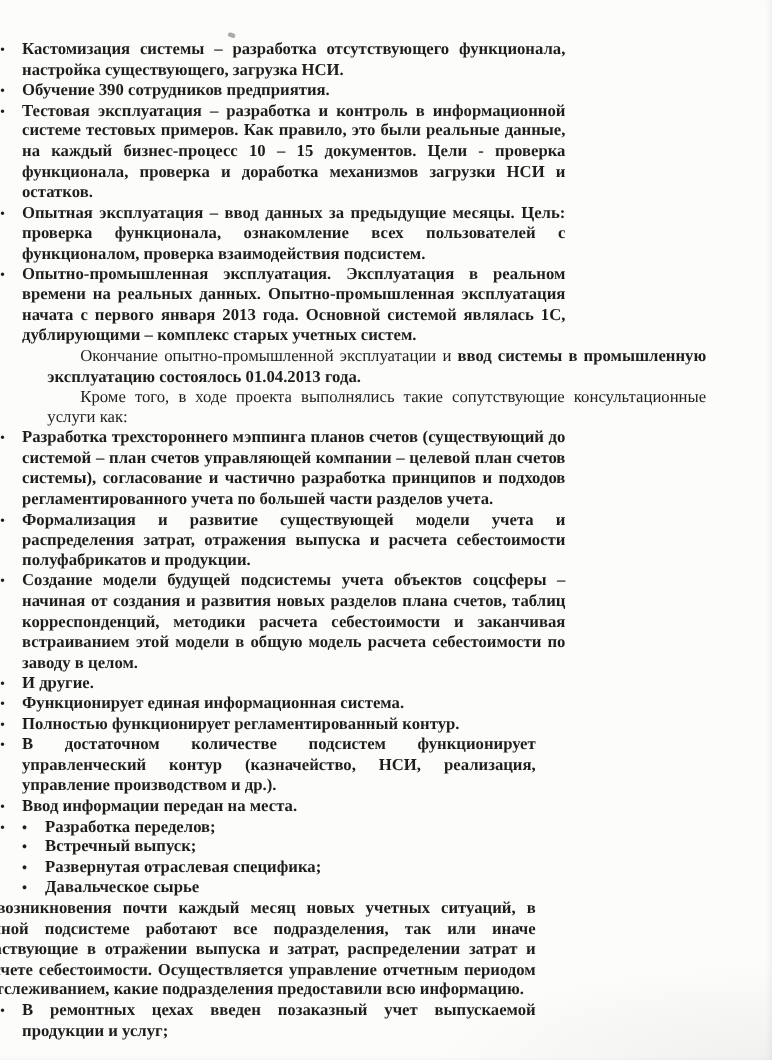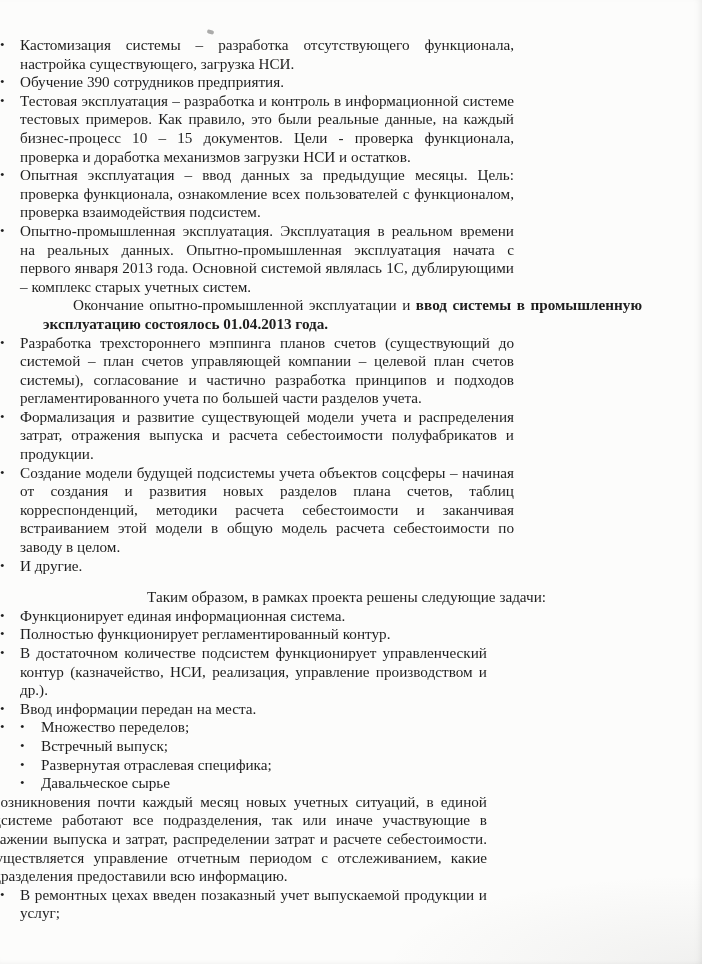--- a/index.html
+++ b/index.html
@@ -23,21 +23,21 @@
     right: 0; bottom: 0;
     width: 320px; height: 90px;
     background: radial-gradient(ellipse at 100% 100%, rgba(90,90,85,0.07), rgba(0,0,0,0) 70%);
     pointer-events: none;
   }
   .content { padding-top: 36px; }
   ul.blist { margin: 0; padding: 0; list-style: none; }
   ul.blist > li { display: flex; }
   .mk { flex: 0 0 20px; width: 20px; font-size: 13px; line-height: 18.6px; }
   .l3 .mk { flex: 0 0 21px; width: 21px; }
-  .tx { flex: 1 1 auto; text-align: justify; }
+  .tx { flex: 1 1 auto; text-align: justify; font-weight: bold; }
   .tx > div { text-align: justify; }
 
   .l1 { margin-left: 148px; width: 514px; }
   .para {
     margin: 0 0 0 43px;
     width: 599px;
     text-indent: 30px;
     text-align: justify;
   }
   .tasks-intro {
@@ -97,41 +97,41 @@
         <span class="tx">Опытная эксплуатация – ввод данных за предыдущие месяцы. Цель: проверка функционала, ознакомление всех пользователей с функционалом, проверка взаимодействия подсистем.</span>
       </li>
       <li>
         <span class="mk">•</span>
         <span class="tx">Опытно-промышленная эксплуатация. Эксплуатация в реальном времени на реальных данных. Опытно-промышленная эксплуатация начата с первого января 2013 года. Основной системой являлась 1С, дублирующими – комплекс старых учетных систем.</span>
       </li>
     </ul>
 
     <p class="para"><span>Окончание опытно-промышленной эксплуатации и </span><b>ввод системы в промышленную эксплуатацию состоялось 01.04.2013 года.</b></p>
 
+    <p class="para">Кроме того, в ходе проекта выполнялись такие сопутствующие консультационные услуги как:</p>
 
     <ul class="blist l1">
       <li>
         <span class="mk">•</span>
         <span class="tx">Разработка трехстороннего мэппинга планов счетов (существующий до системой – план счетов управляющей компании – целевой план счетов системы), согласование и частично разработка принципов и подходов регламентированного учета по большей части разделов учета.</span>
       </li>
       <li>
         <span class="mk">•</span>
         <span class="tx">Формализация и развитие существующей модели учета и распределения затрат, отражения выпуска и расчета себестоимости полуфабрикатов и продукции.</span>
       </li>
       <li>
         <span class="mk">•</span>
         <span class="tx">Создание модели будущей подсистемы учета объектов соцсферы – начиная от создания и развития новых разделов плана счетов, таблиц корреспонденций, методики расчета себестоимости и заканчивая встраиванием этой модели в общую модель расчета себестоимости по заводу в целом.</span>
       </li>
       <li>
         <span class="mk">•</span>
         <span class="tx">И другие.</span>
       </li>
     </ul>
 
-    <p class="para tasks-intro">Таким образом, в рамках проекта решены следующие задачи:</p>
 
     <ul class="blist l2">
       <li>
         <span class="mk">•</span>
         <span class="tx">Функционирует единая информационная система.</span>
       </li>
       <li>
         <span class="mk">•</span>
         <span class="tx">Полностью функционирует регламентированный контур.</span>
       </li>
@@ -143,21 +143,21 @@
         <span class="mk">•</span>
         <span class="tx">Ввод информации передан на места.</span>
       </li>
 
       <li>
         <span class="mk">•</span>
         <div class="tx">
           <ul class="blist l3">
             <li>
               <span class="mk">•</span>
-              <span class="tx">Множество переделов;</span>
+              <span class="tx">Разработка переделов;</span>
             </li>
             <li>
               <span class="mk">•</span>
               <span class="tx">Встречный выпуск;</span>
             </li>
             <li>
               <span class="mk">•</span>
               <span class="tx">Развернутая отраслевая специфика;</span>
             </li>
             <li>

